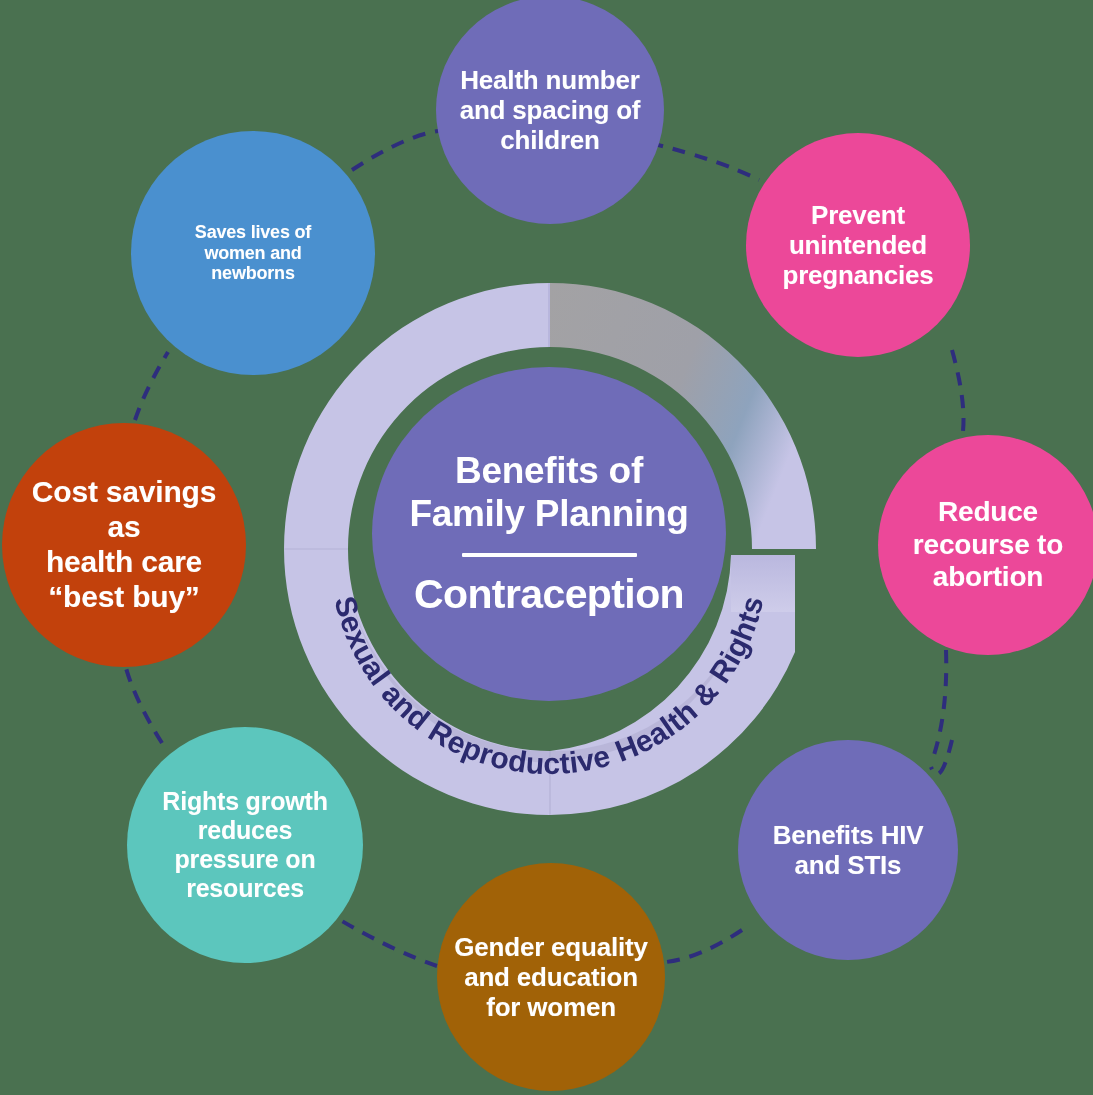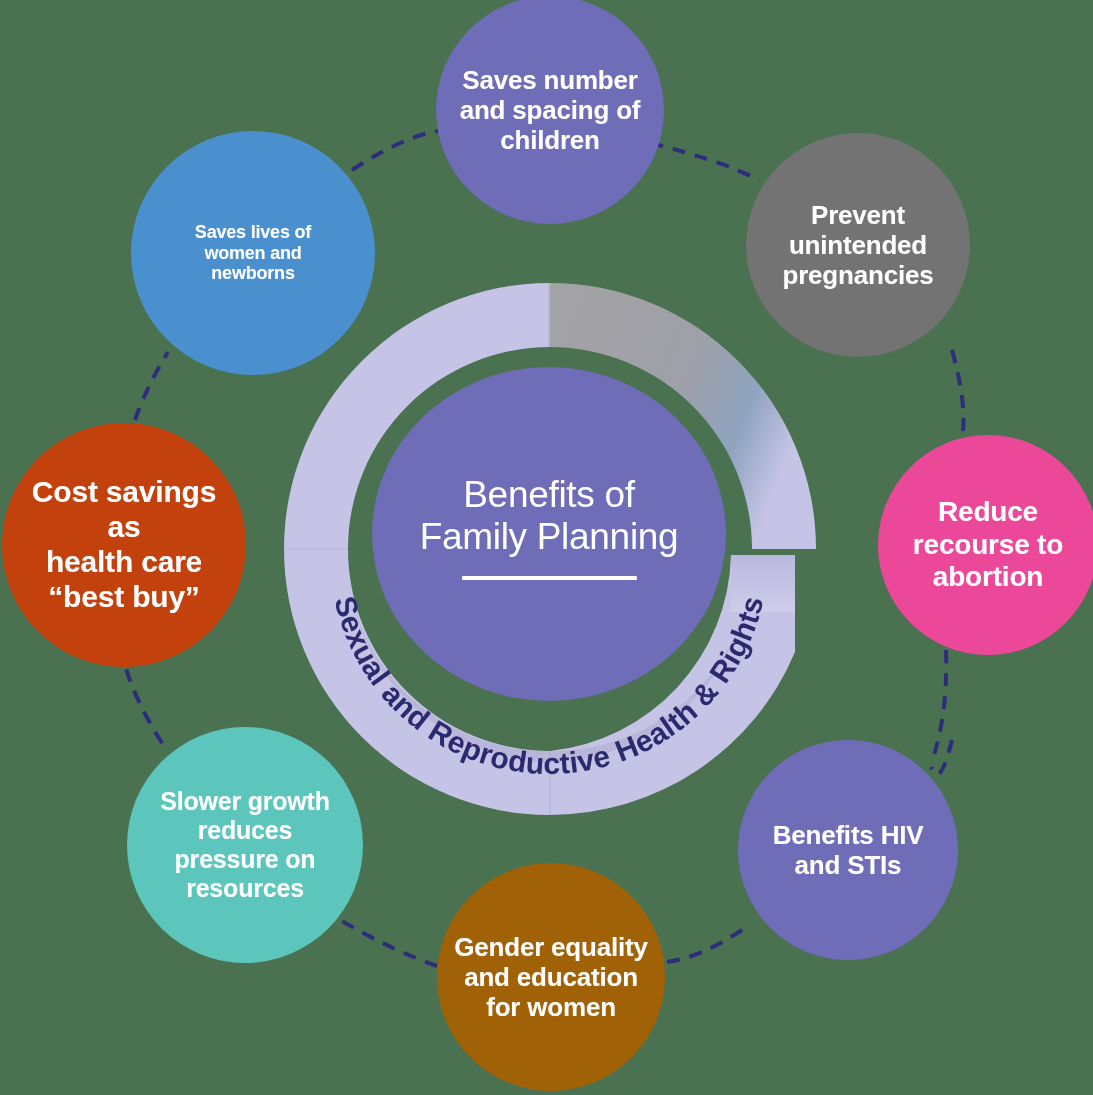--- a/index.html
+++ b/index.html
@@ -69,21 +69,21 @@
     justify-content: center;
     color: #fff;
     box-sizing: border-box;
   }
   #center-title {
     font-size: 37px;
     line-height: 1.14;
     text-align: center;
     white-space: pre-line;
     letter-spacing: -0.3px;
-    font-weight: normal;
+    font-weight: bold;
   }
   #center-rule {
     width: 175px;
     height: 4px;
     background: #ffffff;
     margin: 18px 0 14px 0;
     border-radius: 1px;
   }
   #center-sub {
     font-size: 41px;
@@ -161,49 +161,50 @@
       <textPath href="#ringTextPath" xlink:href="#ringTextPath" startOffset="50%" text-anchor="middle">Sexual and Reproductive Health &amp; Rights</textPath>
     </text>
   </svg>
 
   <div class="layer">
 
     <div id="center-disc">
       <div id="center-title">Benefits of
 Family Planning</div>
       <div id="center-rule"></div>
+      <div id="center-sub">Contraception</div>
     </div>
 
     <div id="bubbles">
         <div class="bubble" style="left: 436px; top: -4px; width: 228px; height: 228px; background: rgb(111, 108, 184); font-size: 26px;">
-          <span class="btxt">Saves number
+          <span class="btxt">Health number
 and spacing of
 children</span>
         </div>
-        <div class="bubble" style="left: 746px; top: 133px; width: 224px; height: 224px; background: #737373; font-size: 26px;">
+        <div class="bubble" style="left: 746px; top: 133px; width: 224px; height: 224px; background: #ec4899; font-size: 26px;">
           <span class="btxt">Prevent
 unintended
 pregnancies</span>
         </div>
         <div class="bubble" style="left: 878px; top: 435px; width: 220px; height: 220px; background: #ec4899; font-size: 28px;">
           <span class="btxt">Reduce
 recourse to
 abortion</span>
         </div>
         <div class="bubble" style="left: 738px; top: 740px; width: 220px; height: 220px; background: rgb(111, 108, 184); font-size: 26px;">
           <span class="btxt">Benefits HIV
 and STIs</span>
         </div>
         <div class="bubble" style="left: 437px; top: 863px; width: 228px; height: 228px; background: #a16207; font-size: 26px;">
           <span class="btxt">Gender equality
 and education
 for women</span>
         </div>
         <div class="bubble" style="left: 127px; top: 727px; width: 236px; height: 236px; background: rgb(92, 198, 189); font-size: 25px;">
-          <span class="btxt">Slower growth
+          <span class="btxt">Rights growth
 reduces
 pressure on
 resources</span>
         </div>
         <div class="bubble" style="left: 2px; top: 423px; width: 244px; height: 244px; background: #c2410c; font-size: 30px;">
           <span class="btxt">Cost savings as
 health care
 “best buy”</span>
         </div>
         <div class="bubble" style="left: 131px; top: 131px; width: 244px; height: 244px; background: rgb(74, 144, 207); font-size: 18px;">

